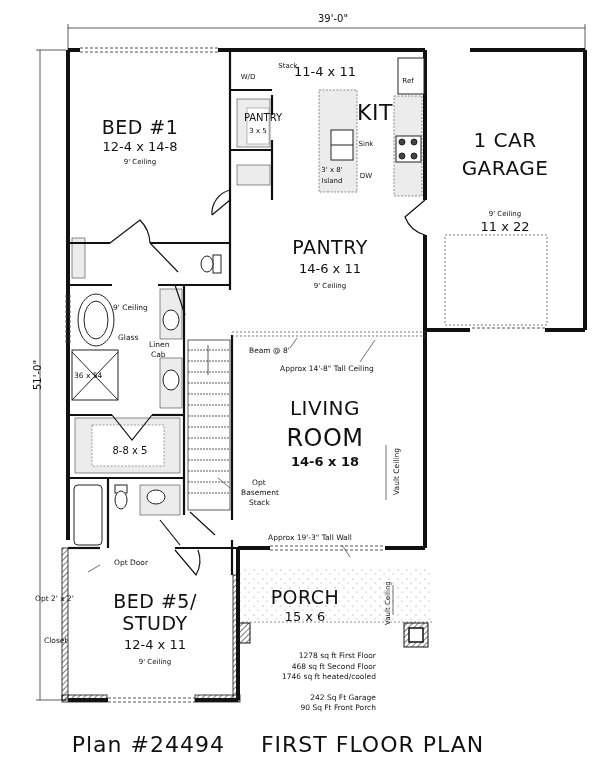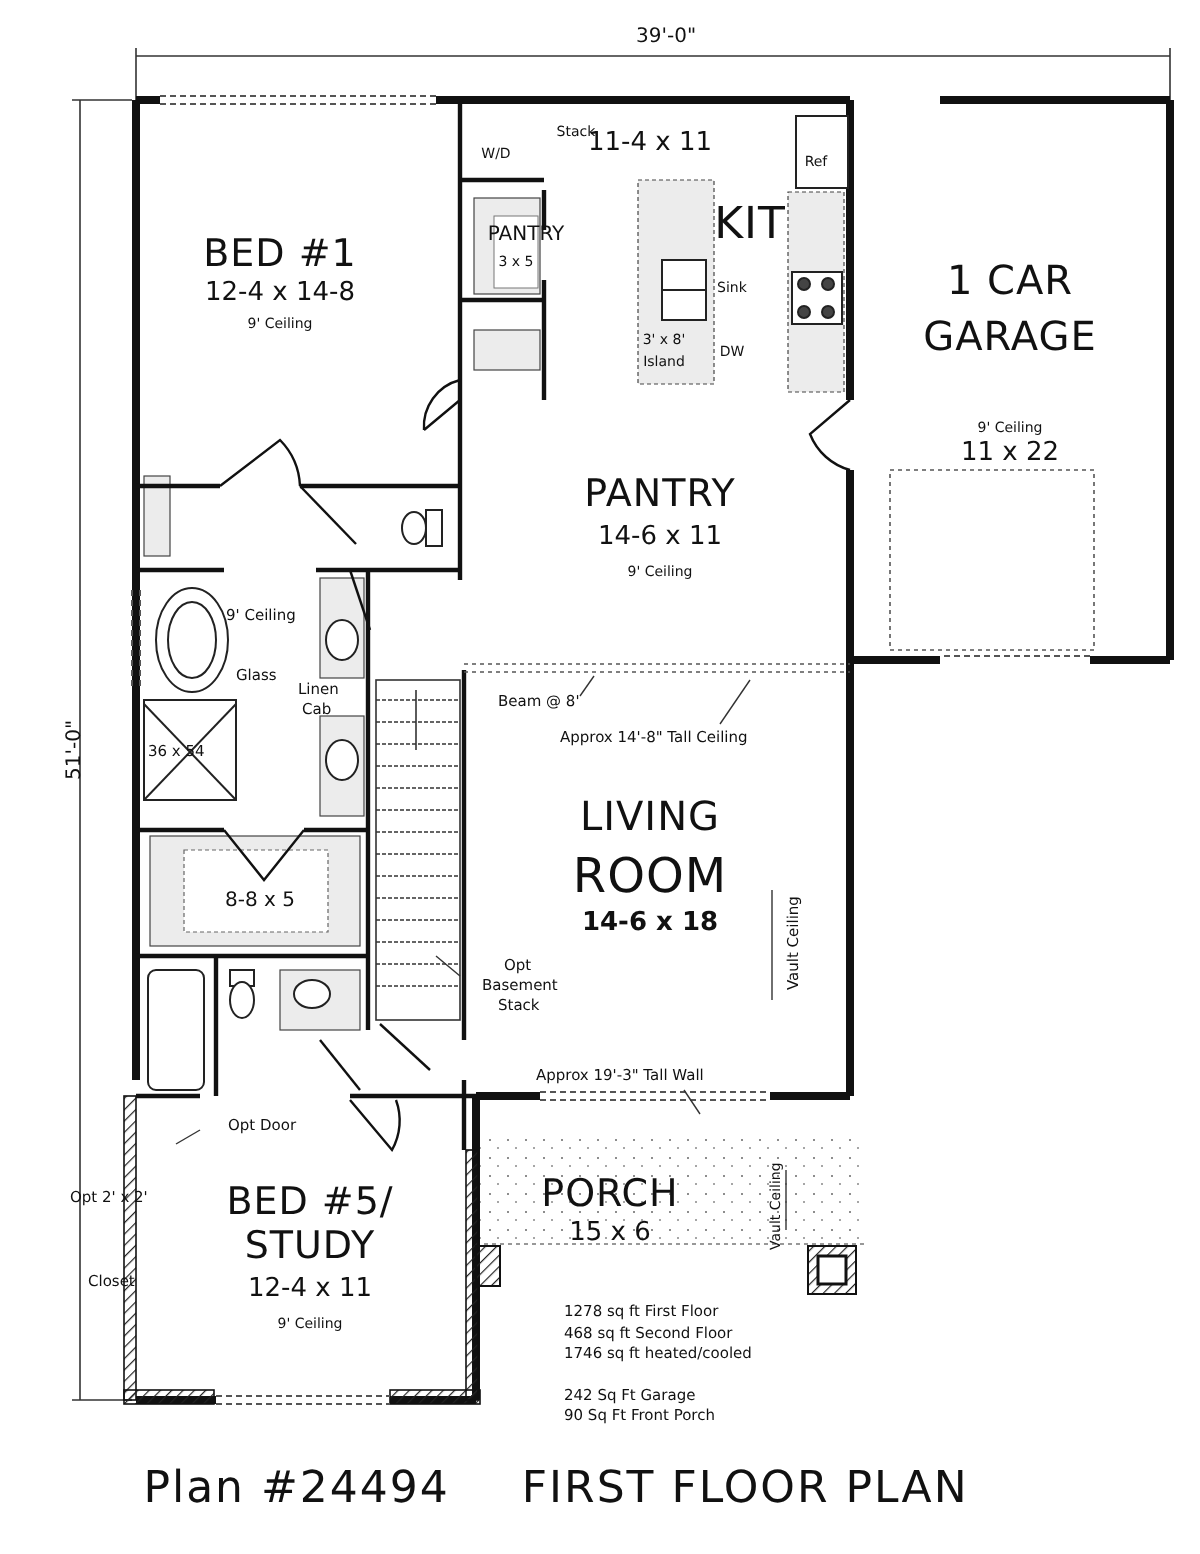--- a/index.html
+++ b/index.html
@@ -258,21 +258,21 @@
   <div class="lbl dim" style="left:100px;top:638px;width:110px;">12-4 x 11</div>
   <div class="lbl tiny" style="left:125px;top:659px;width:60px;">9' Ceiling</div>
 </div>
 
 <div>
   <div class="lbl big" style="left:260px;top:588px;width:90px;">PORCH</div>
   <div class="lbl dim" style="left:270px;top:610px;width:70px;">15 x 6</div>
   <div class="vert" style="left:384px;top:625px;font-size:7px;">Vault Ceiling</div>
 </div>
 
-<div class="note" style="left:282px;top:651px;font-size:7.5px;line-height:10.5px;">
+<div class="note" style="left:282px;top:651px;font-size:7.5px;line-height:10.5px;text-align:right;">
   <div>1278 sq ft First Floor</div>
   <div>468 sq ft Second Floor</div>
   <div>1746 sq ft heated/cooled</div>
   <div style="height:10px;"></div>
   <div>242 Sq Ft Garage</div>
   <div>90 Sq Ft Front Porch</div>
 </div>
 
 <div class="title">
   <span>Plan #24494</span>

